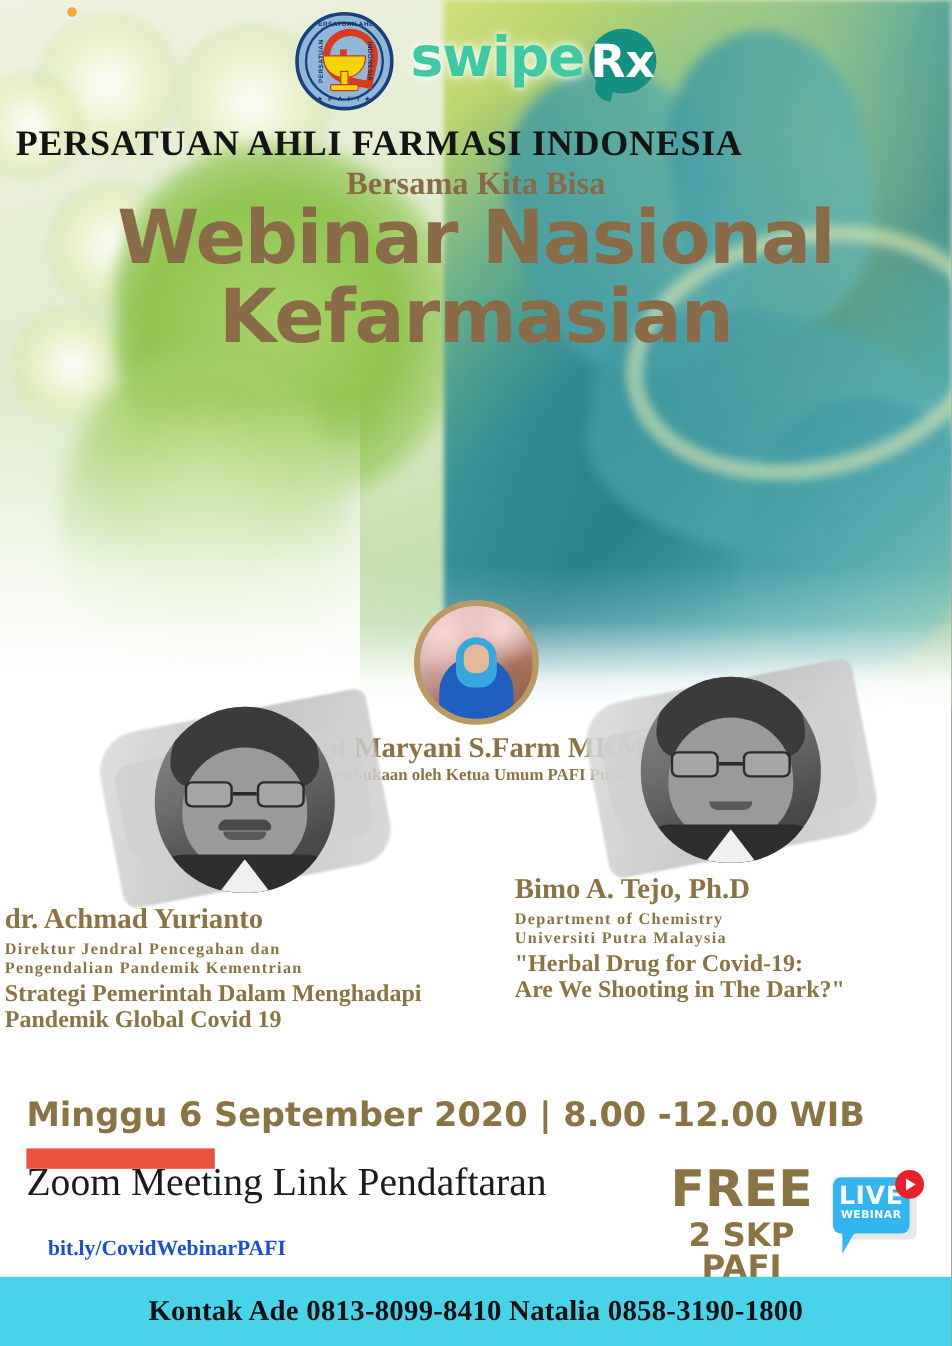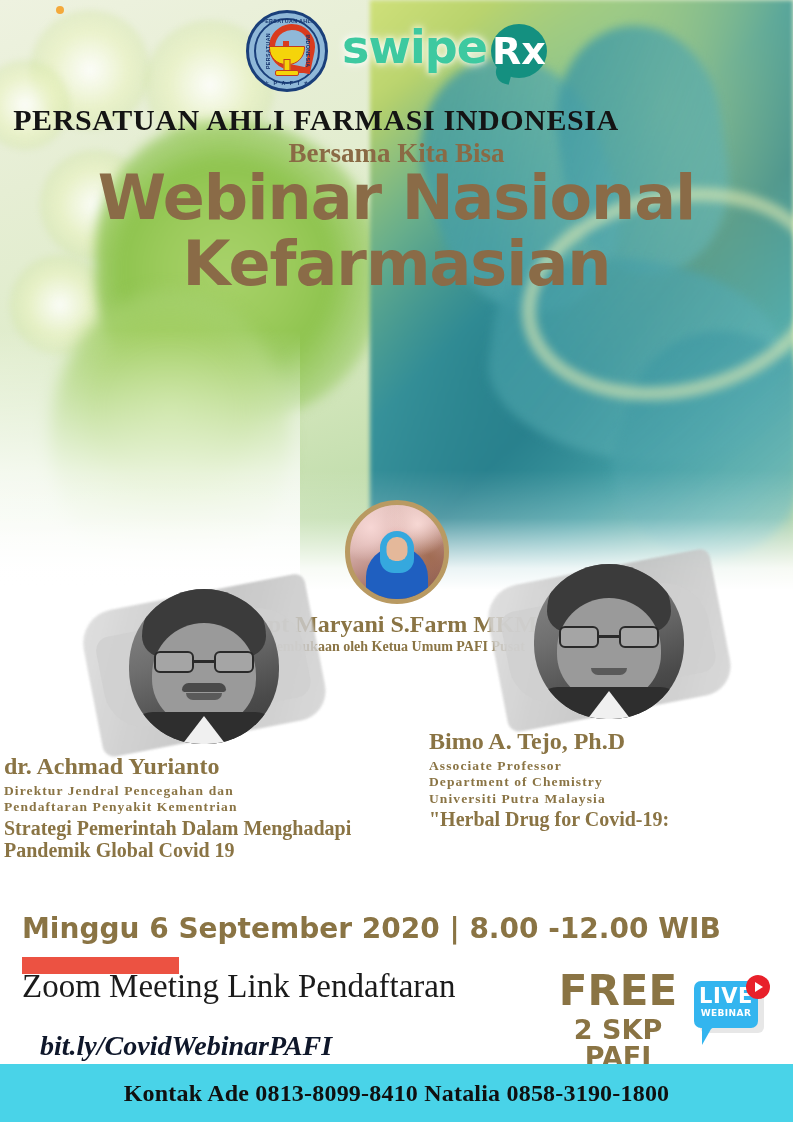--- a/index.html
+++ b/index.html
@@ -505,24 +505,23 @@
     font-family: "Liberation Serif", serif;
     font-size: 33px;
     color: #1b1b1b;
     white-space: nowrap;
   }
   .bitly {
     position: absolute;
     left: 40px; top: 1030px;
     font-family: "Liberation Serif", serif;
     font-weight: bold;
-    font-size: 28px;
-    color: #0f172a;
+    font-size: 18px;
+    color: #1d4ed8;
     white-space: nowrap;
-    font-style: italic;
   }
 
   
   .free-block {
     position: absolute;
     left: 548px; top: 970px;
     text-align: center;
     width: 140px;
   }
   .free-word {
@@ -702,21 +701,21 @@
         </div>
         <div class="sp-mustache"></div>
         <div class="sp-mouth"></div>
         <div class="sp-shoulders"></div>
         <div class="sp-collar"></div>
       </div>
     </div>
     <div class="sp-name">dr. Achmad Yurianto</div>
     <div class="sp-affil">
       <div>Direktur Jendral Pencegahan dan</div>
-      <div>Pendaftaran Penyakit Kementrian</div>
+      <div>Pengendalian Pandemik Kementrian</div>
     </div>
     <div class="sp-topic">
       <div>Strategi Pemerintah Dalam Menghadapi</div>
       <div>Pandemik Global Covid  19</div>
     </div>
   </div>
 
   <div class="speaker sp-right">
     <div class="sp-photo-wrap">
       <div class="sp-brush"></div>
@@ -729,26 +728,26 @@
           <div class="sp-bridge"></div>
           <div class="sp-lens r"></div>
         </div>
         <div class="sp-mouth"></div>
         <div class="sp-shoulders"></div>
         <div class="sp-collar"></div>
       </div>
     </div>
     <div class="sp-name">Bimo A. Tejo, Ph.D</div>
     <div class="sp-affil">
-      <div>Associate Professor</div>
       <div>Department of Chemistry</div>
       <div>Universiti Putra Malaysia</div>
     </div>
     <div class="sp-topic">
       <div>"Herbal Drug for Covid-19:</div>
+      <div>Are We Shooting in The Dark?"</div>
     </div>
   </div>
 
   <div class="date-line">Minggu  6 September  2020 | 8.00 -12.00 WIB</div>
 
   <div class="red-bar"></div>
   <div class="zoom-line">Zoom Meeting  Link  Pendaftaran</div>
   <div class="bitly">bit.ly/CovidWebinarPAFI</div>
 
   <div class="free-block">

